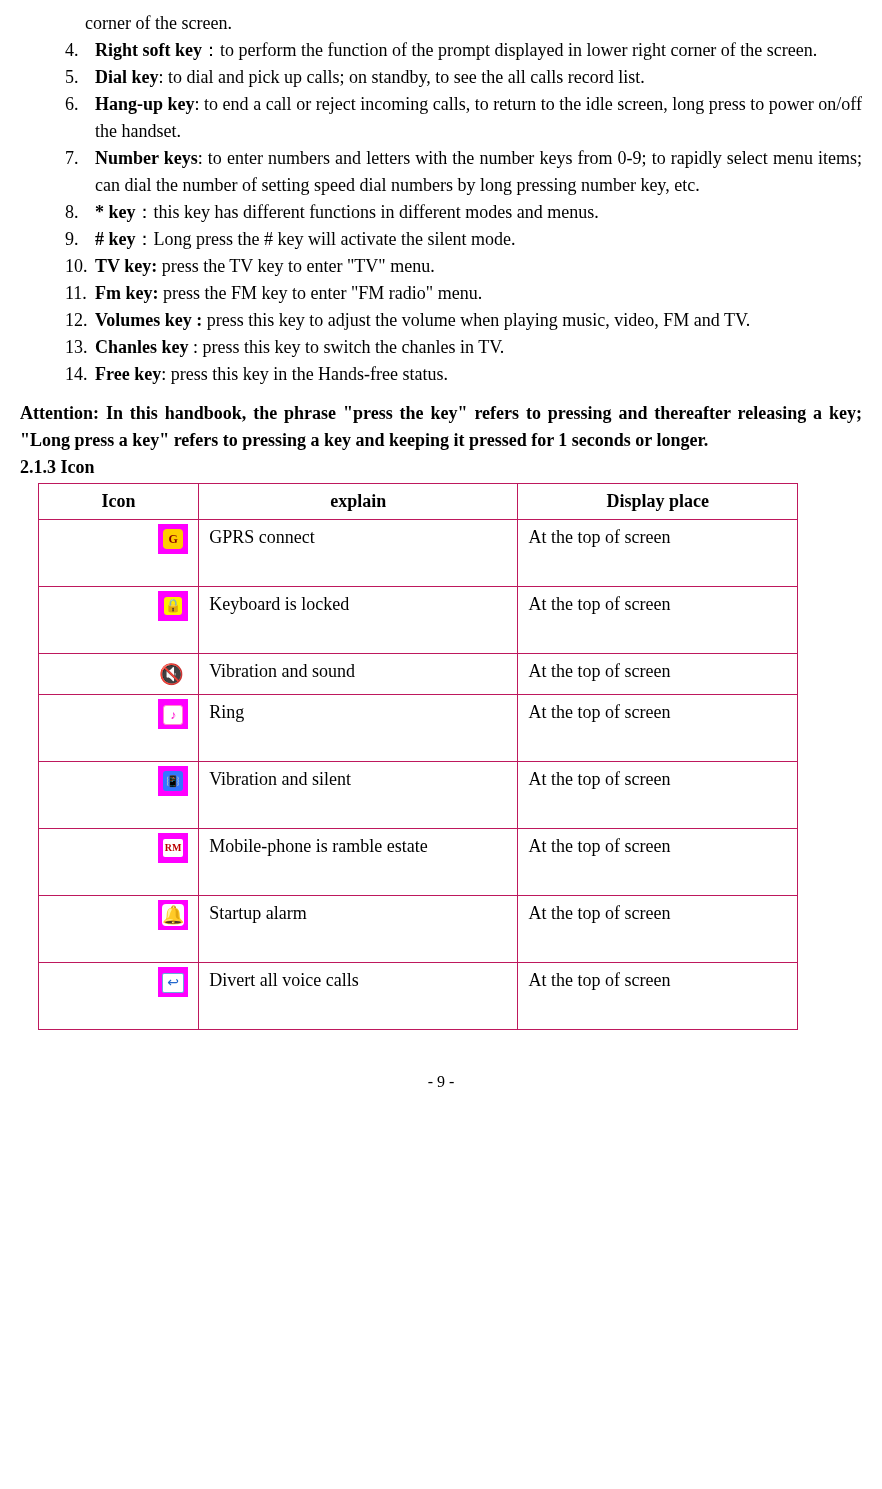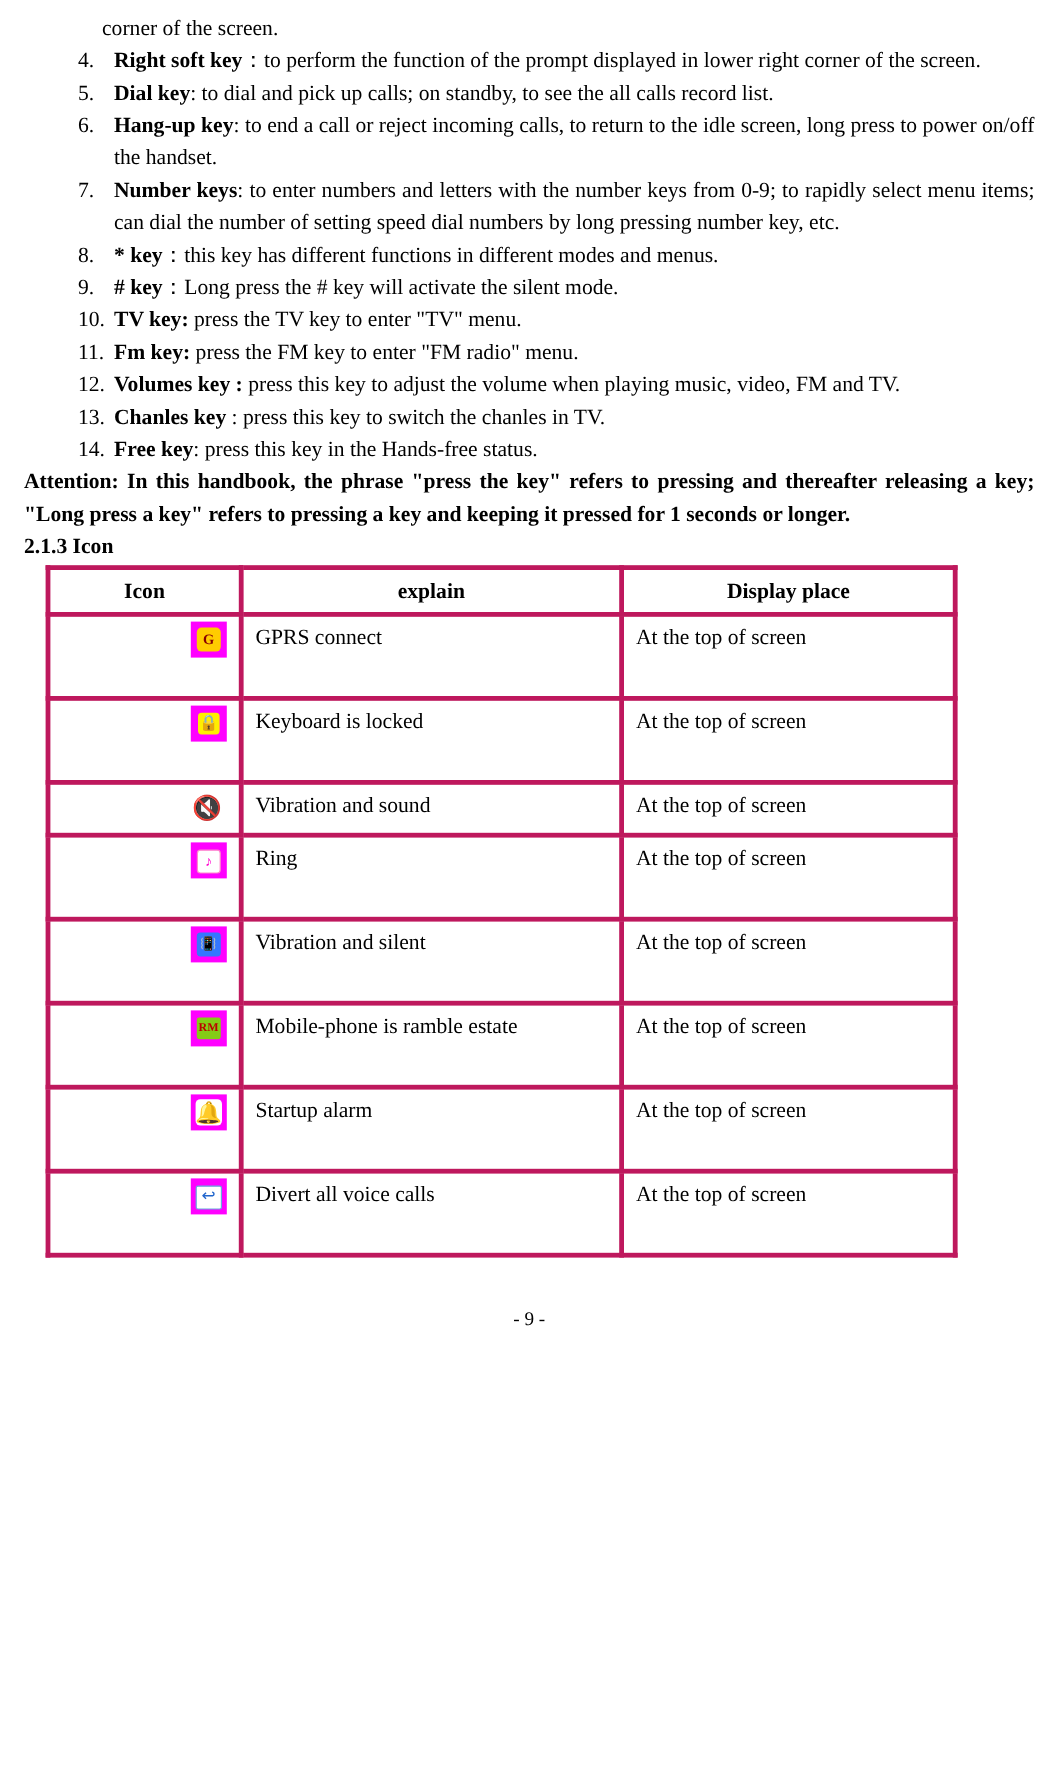--- a/index.html
+++ b/index.html
@@ -10,21 +10,21 @@
     margin: 0;
     padding: 10px 20px 40px 20px;
     width: 842px;
     line-height: 1.5;
   }
   .frag-top {
     margin-left: 65px;
     text-align: justify;
   }
   ol.keylist {
-    margin: 0 0 0 45px;
+    margin: 0 0 12px 45px;
     padding: 0;
     list-style: none;
     counter-reset: item 3;
     text-align: justify;
   }
   ol.keylist > li {
     counter-increment: item;
     padding-left: 30px;
     position: relative;
   }
@@ -40,21 +40,21 @@
   }
   .subhead { font-weight: bold; }
   table.icon-table {
     border-collapse: collapse;
     width: 760px;
     margin-left: 18px;
     margin-top: 2px;
   }
   table.icon-table th,
   table.icon-table td {
-    border: 4px solid #be185d;
+    border: 1px solid #be185d;
     padding: 4px 10px 4px 10px;
     vertical-align: top;
     margin-left: 39px;
   }
   table.icon-table th {
     font-weight: bold;
     text-align: center;
   }
   .icon-cell {
     width: 140px;
@@ -101,21 +101,21 @@
     background:#fff; border:1px solid #ff88cc; border-radius:3px;
     font-size:12px; text-align:center; line-height:18px; color:#f0c;
   }
   .inner-vsil {
     display:block; width:20px; height:20px; margin:5px auto;
     background:#3477ff; border-radius:3px;
     font-size:11px; text-align:center; line-height:20px; color:#ff0;
   }
   .inner-rm {
     display:block; width:20px; height:18px; margin:6px auto;
-    background:#84cc16; border-radius:2px;
+    background:#ffffff; border-radius:2px;
     font-size:10px; font-weight:bold; text-align:center; line-height:18px; color:#b00;
   }
   .inner-env {
     display:block; width:22px; height:16px; margin:7px auto;
     background:#ffcc00; border:1px solid #a07000;
     position:relative;
   }
   .inner-env::before {
     content:""; position:absolute; left:0; right:0; top:0;
     border-left:11px solid transparent;

